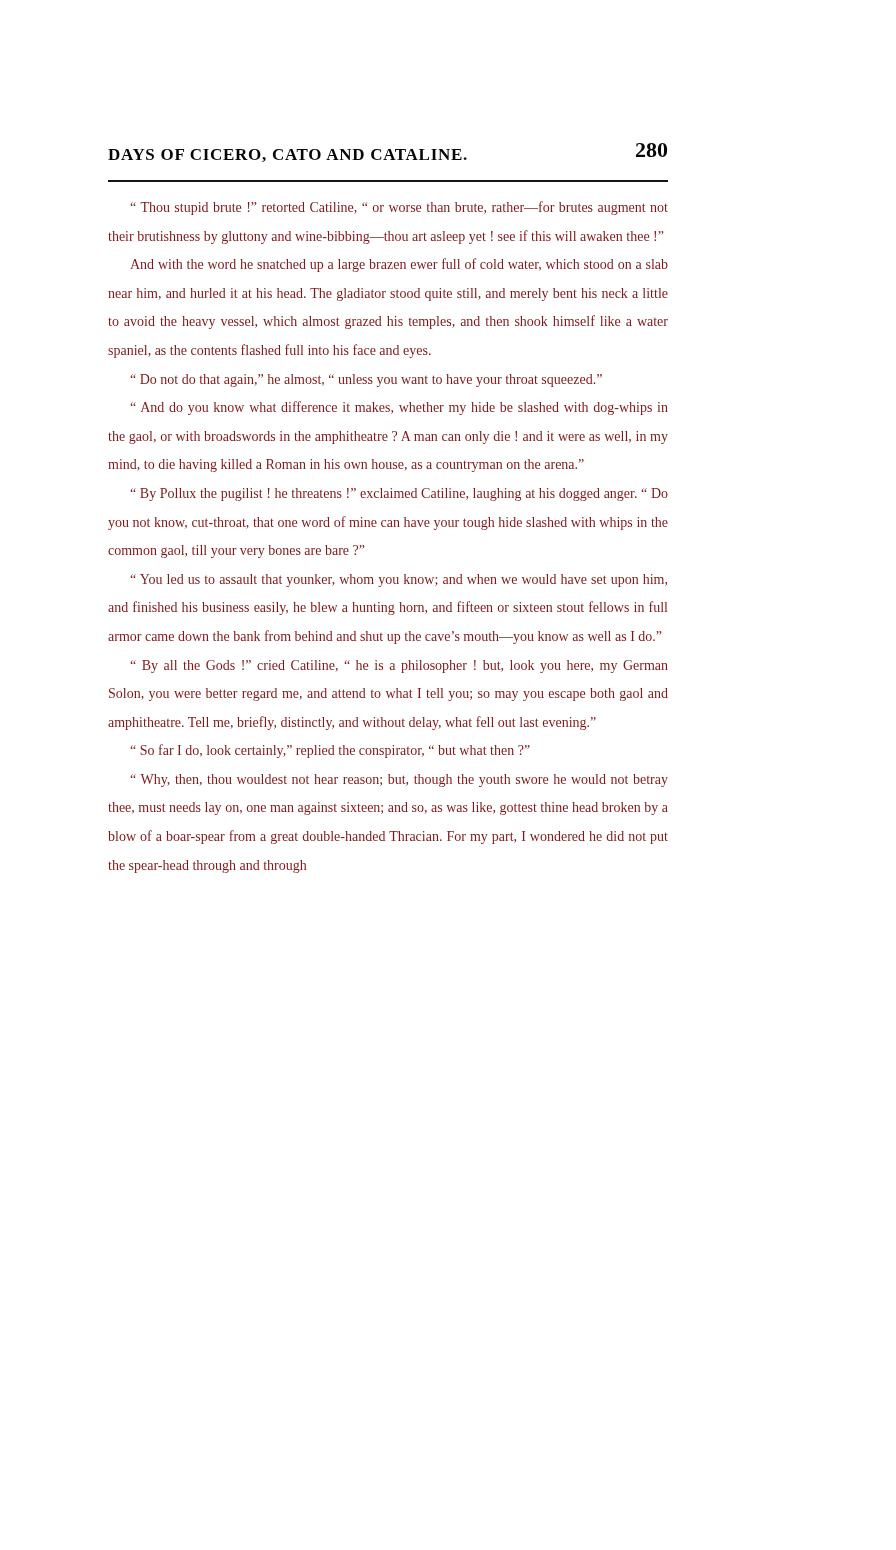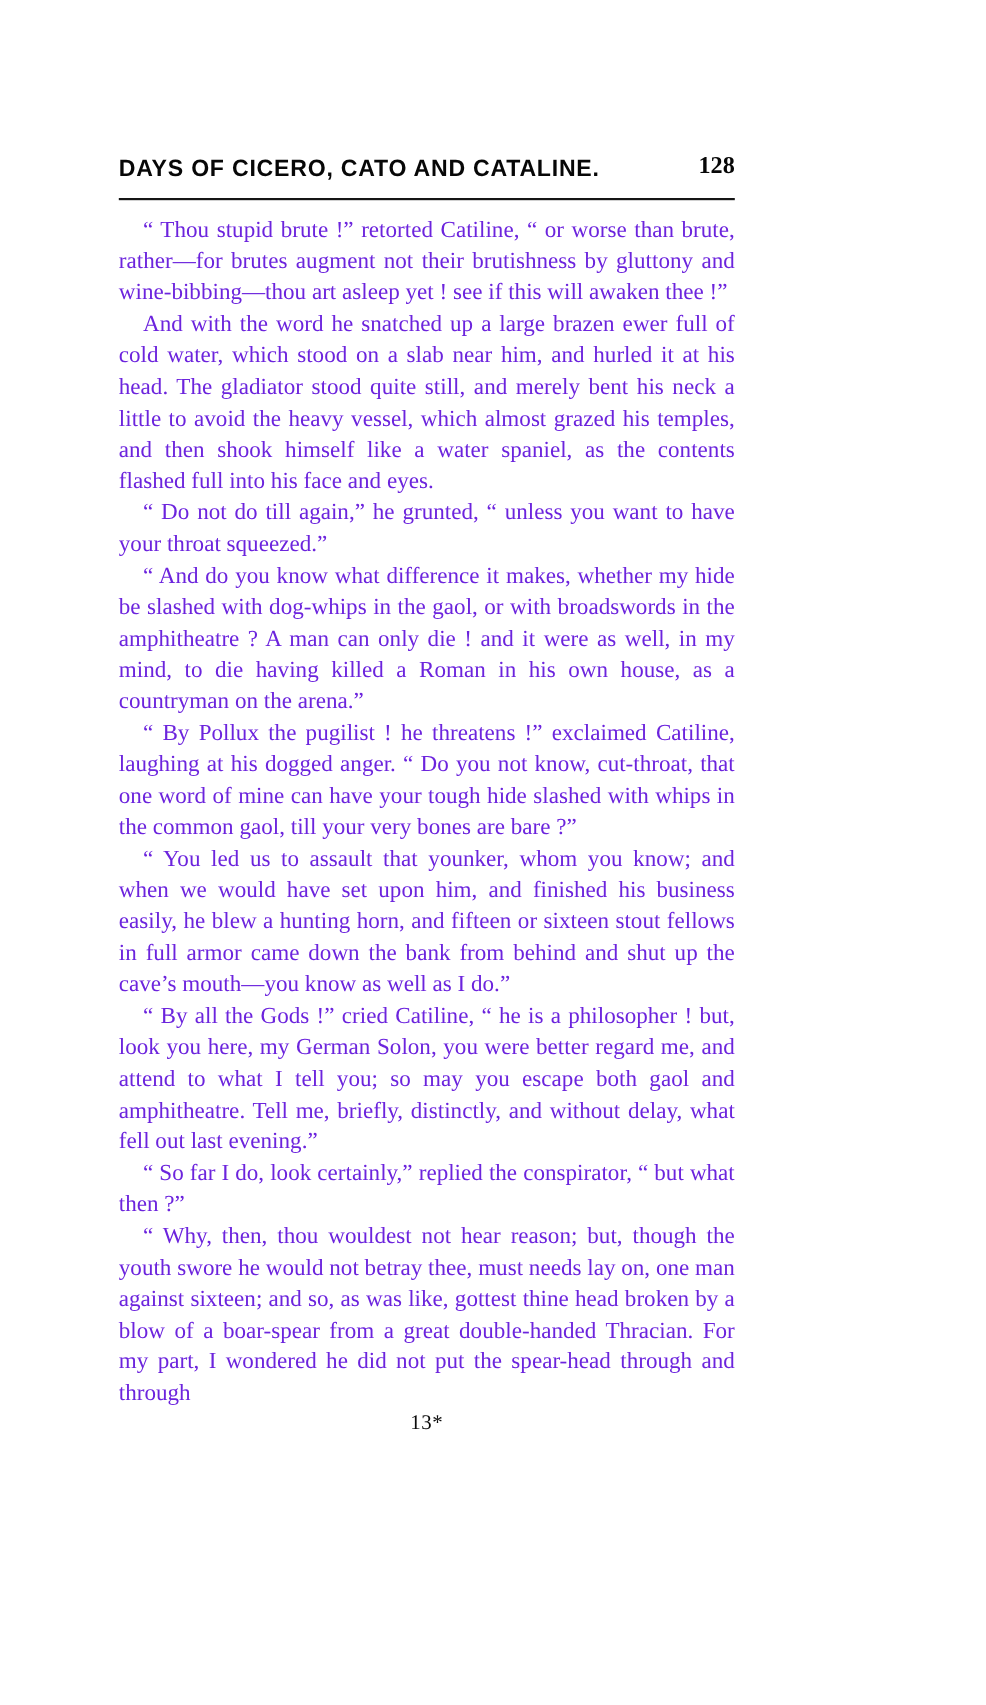--- a/index.html
+++ b/index.html
@@ -26,22 +26,22 @@
     top: 140px;
     width: 560px;
   }
   .running-head {
     display: flex;
     align-items: baseline;
     justify-content: space-between;
     width: 100%;
   }
   .head-title {
-    font-family: Liberation Sans, sans-serif;
-    font-size: 21px;
+    font-family: Liberation Serif, serif;
+    font-size: 17px;
     letter-spacing: 0.7px;
     font-variant: small-caps;
     text-transform: uppercase;
     font-weight: 600;
     color: #0d0d0d;
     white-space: nowrap;
     transform: scaleY(1.02);
   }
   .head-page {
     font-size: 22px;
@@ -54,25 +54,25 @@
   .rule {
     width: 100%;
     height: 2px;
     background: #1a1a1a;
     margin-top: 14px;
     margin-bottom: 12px;
   }
   .body-text p {
     margin: 0;
     text-indent: 22px;
-    font-size: 21px;
+    font-size: 14px;
     line-height: 28.6px;
     text-align: justify;
     text-justify: inter-word;
-    color: #6d28d9;
+    color: #7f1d1d;
     -webkit-font-smoothing: none;
   }
   .body-text p.first {
     text-indent: 22px;
   }
   .folio {
     width: 100%;
     text-align: center;
     font-size: 19px;
     margin-top: 2px;
@@ -84,34 +84,33 @@
 </style>
 </head>
 <body>
 
 <div class="page">
   <div class="page-inner">
     <div class="content">
 
       <div class="running-head">
         <div class="head-title">Days of Cicero, Cato and Cataline.</div>
-        <div class="head-page">128</div>
+        <div class="head-page">280</div>
       </div>
 
       <div class="rule"></div>
 
       <div class="body-text">
         <p class="first">“ Thou stupid brute !” retorted Catiline, “ or worse than brute, rather—for brutes augment not their brutishness by gluttony and wine-bibbing—thou art asleep yet ! see if this will awaken thee !”</p>
         <p>And with the word he snatched up a large brazen ewer full of cold water, which stood on a slab near him, and hurled it at his head. The gladiator stood quite still, and merely bent his neck a little to avoid the heavy vessel, which almost grazed his temples, and then shook himself like a water spaniel, as the contents flashed full into his face and eyes.</p>
-        <p>“ Do not do till again,” he grunted, “ unless you want to have your throat squeezed.”</p>
+        <p>“ Do not do that again,” he almost, “ unless you want to have your throat squeezed.”</p>
         <p>“ And do you know what difference it makes, whether my hide be slashed with dog-whips in the gaol, or with broadswords in the amphitheatre ? A man can only die ! and it were as well, in my mind, to die having killed a Roman in his own house, as a countryman on the arena.”</p>
         <p>“ By Pollux the pugilist ! he threatens !” exclaimed Catiline, laughing at his dogged anger. “ Do you not know, cut-throat, that one word of mine can have your tough hide slashed with whips in the common gaol, till your very bones are bare ?”</p>
         <p>“ You led us to assault that younker, whom you know; and when we would have set upon him, and finished his business easily, he blew a hunting horn, and fifteen or sixteen stout fellows in full armor came down the bank from behind and shut up the cave’s mouth—you know as well as I do.”</p>
         <p>“ By all the Gods !” cried Catiline, “ he is a philosopher ! but, look you here, my German Solon, you were better regard me, and attend to what I tell you; so may you escape both gaol and amphitheatre. Tell me, briefly, distinctly, and without delay, what fell out last evening.”</p>
         <p>“ So far I do, look certainly,” replied the conspirator, “ but what then ?”</p>
         <p>“ Why, then, thou wouldest not hear reason; but, though the youth swore he would not betray thee, must needs lay on, one man against sixteen; and so, as was like, gottest thine head broken by a blow of a boar-spear from a great double-handed Thracian. For my part, I wondered he did not put the spear-head through and through</p>
       </div>
 
-      <div class="folio">13*</div>
 
     </div>
   </div>
 </div>
 
 </body></html>

